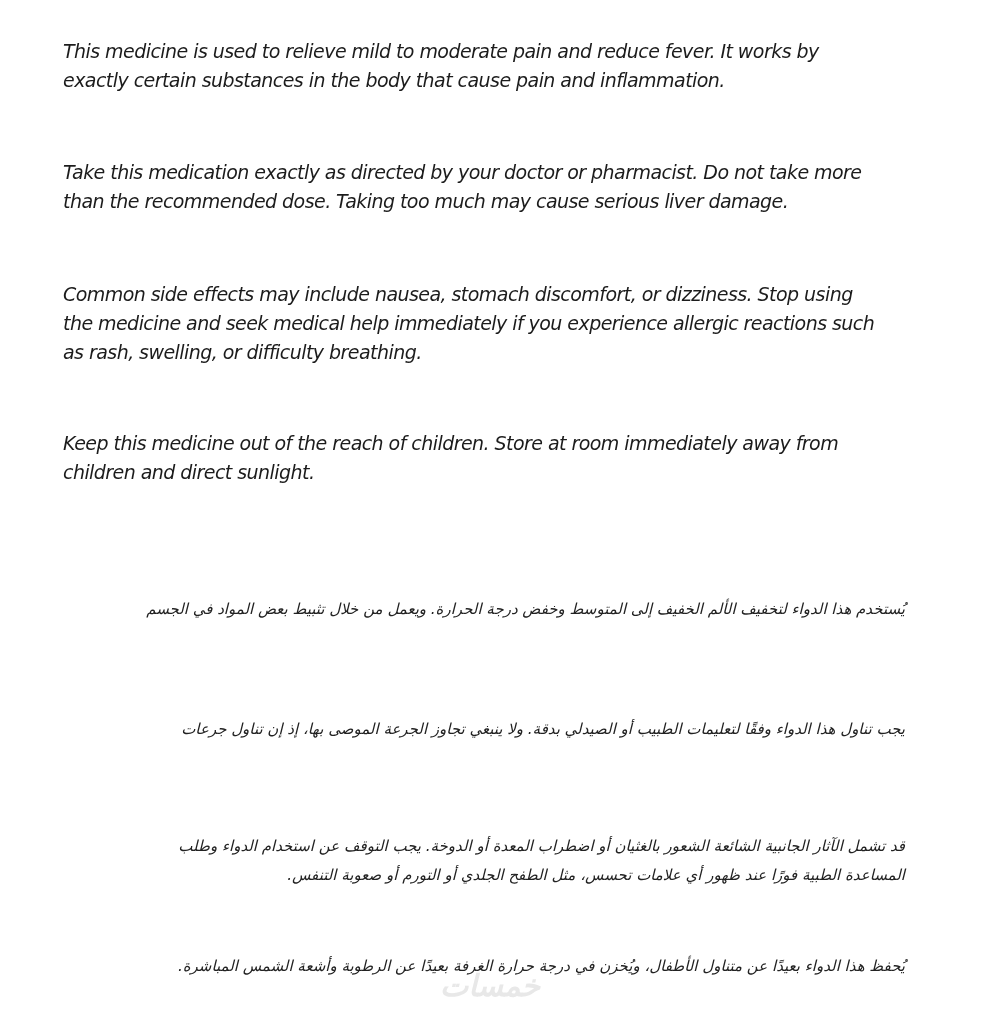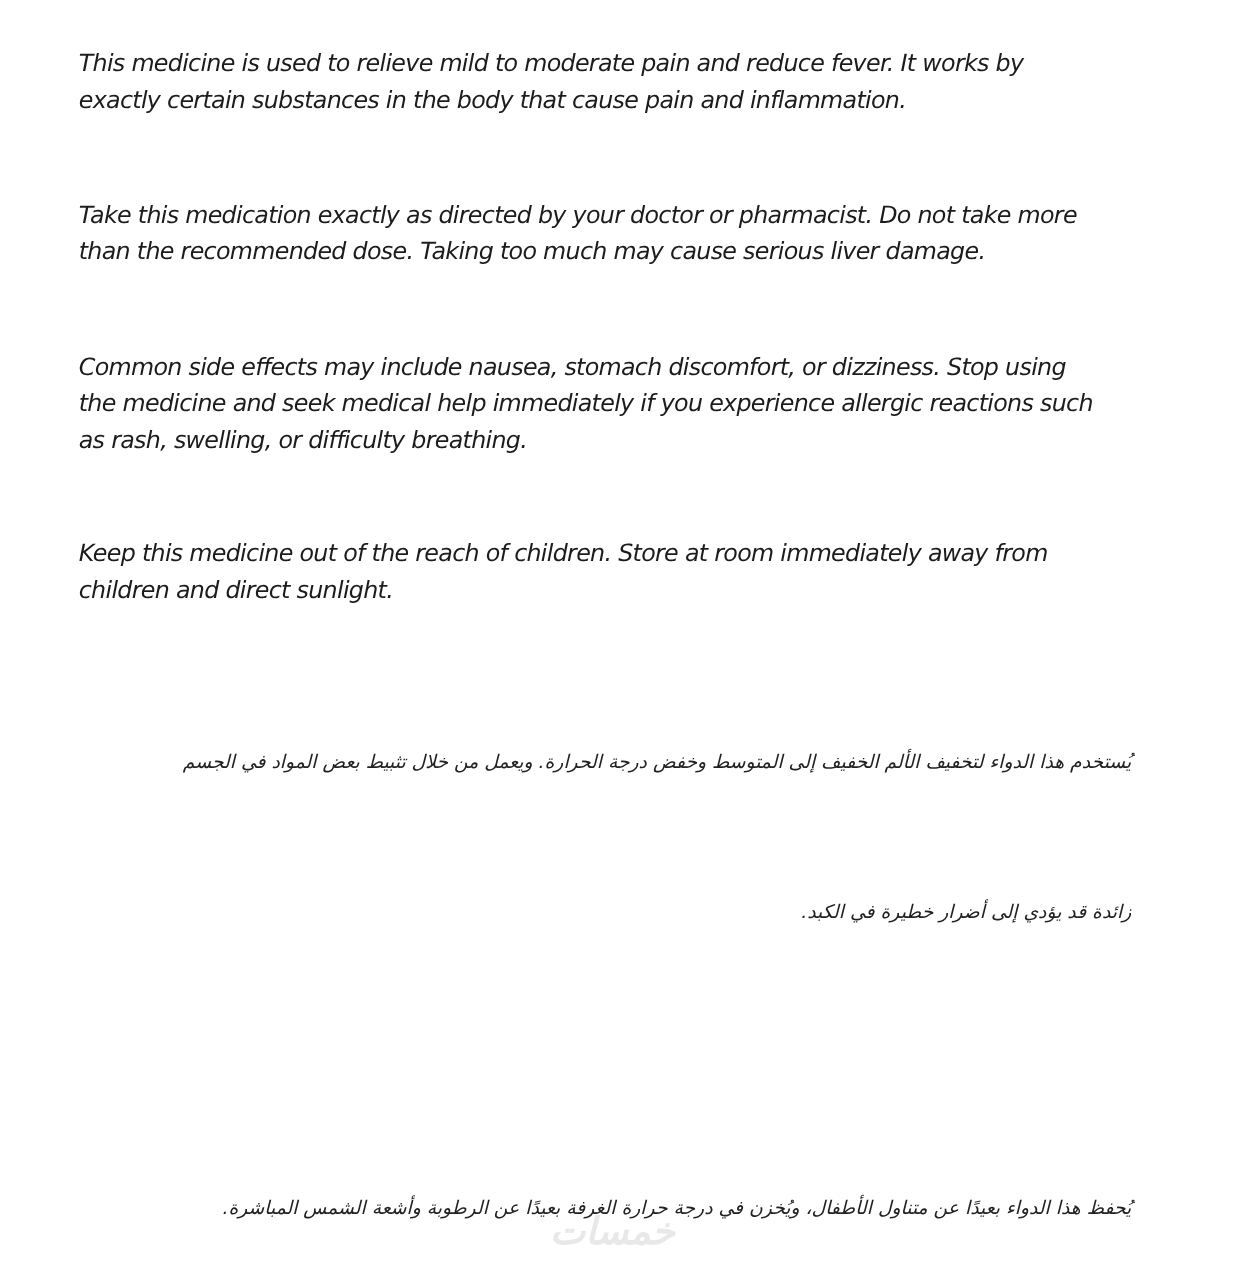--- a/index.html
+++ b/index.html
@@ -93,23 +93,27 @@
   <p class="en" id="p-en-4">
     <span class="line">Keep this medicine out of the reach of children. Store at room immediately away from</span>
     <span class="line">children and direct sunlight.</span>
   </p>
 
   <p class="ar" id="p-ar-1">
     <span class="line">يُستخدم هذا الدواء لتخفيف الألم الخفيف إلى المتوسط وخفض درجة الحرارة. ويعمل من خلال تثبيط بعض المواد في الجسم</span>
   </p>
 
   <p class="ar" id="p-ar-2">
-    <span class="line">زائدة قد يؤدي إلى أضرار خطيرة في الكبد.</span>
+    <span class="line">يجب تناول هذا الدواء وفقًا لتعليمات الطبيب أو الصيدلي بدقة. ولا ينبغي تجاوز الجرعة الموصى بها، إذ إن تناول جرعات</span>
   </p>
 
+  <p class="ar" id="p-ar-3">
+    <span class="line">قد تشمل الآثار الجانبية الشائعة الشعور بالغثيان أو اضطراب المعدة أو الدوخة. يجب التوقف عن استخدام الدواء وطلب</span>
+    <span class="line">المساعدة الطبية فورًا عند ظهور أي علامات تحسس، مثل الطفح الجلدي أو التورم أو صعوبة التنفس.</span>
+  </p>
 
   <p class="ar" id="p-ar-4">
     <span class="line">يُحفظ هذا الدواء بعيدًا عن متناول الأطفال، ويُخزن في درجة حرارة الغرفة بعيدًا عن الرطوبة وأشعة الشمس المباشرة.</span>
   </p>
 
   <div class="watermark">خمسات</div>
 
 </div>
 
 </body></html>

